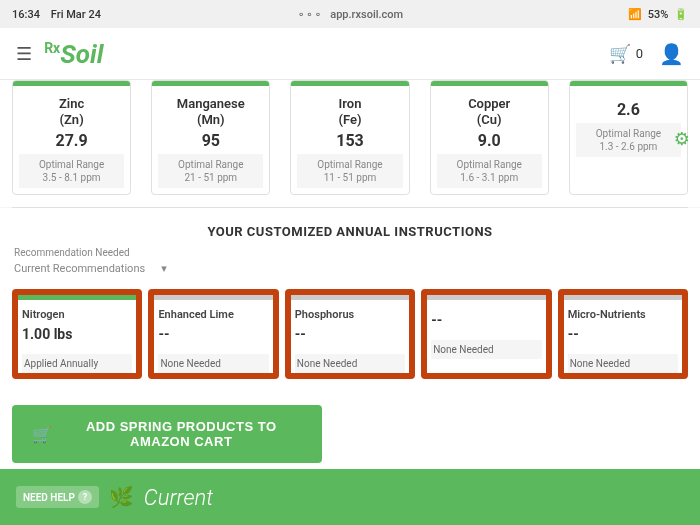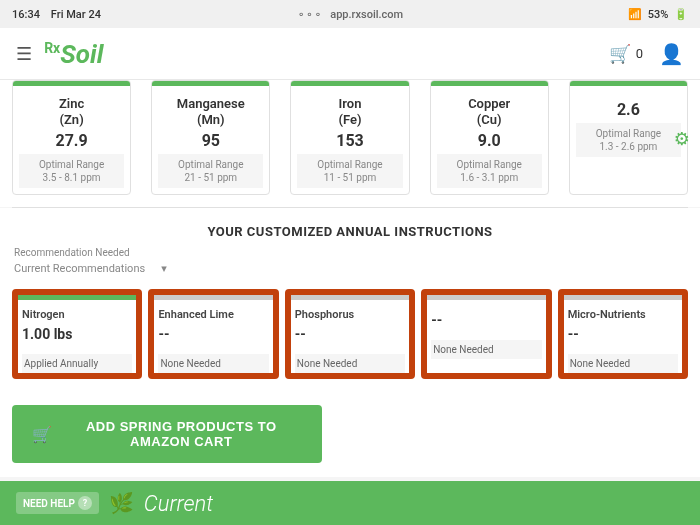--- a/index.html
+++ b/index.html
@@ -263,21 +263,21 @@
     .spring-banner {
       background: #5cb85c;
       display: flex;
       align-items: center;
       padding: 10px 16px;
       gap: 10px;
       position: absolute;
       bottom: 0;
       left: 0;
       right: 0;
-      height: 44px;
+      height: 56px;
     }
     .need-help-badge {
       background: rgba(255,255,255,0.25);
       color: #fff;
       font-size: 10px;
       font-weight: 600;
       padding: 4px 7px;
       border-radius: 3px;
       display: flex;
       align-items: center;

